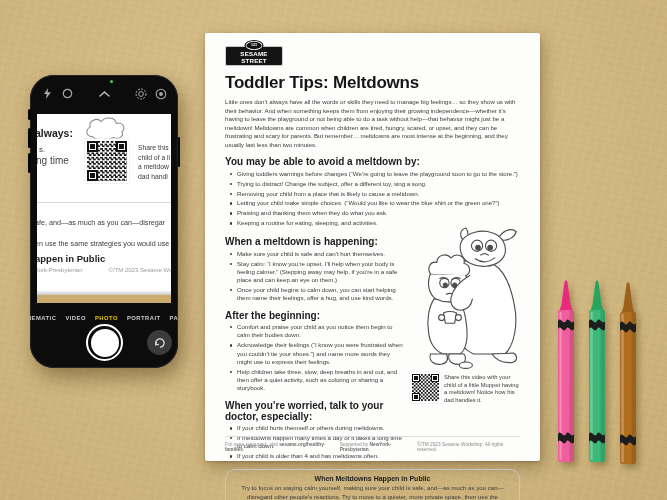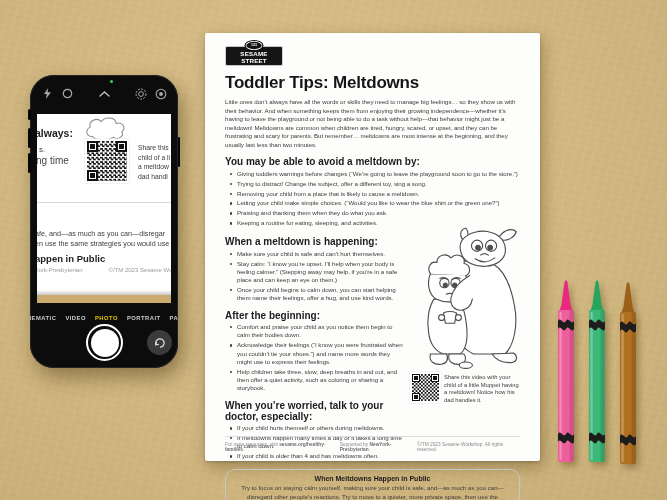--- a/index.html
+++ b/index.html
@@ -80,21 +80,21 @@
   .vf-frag2 { position:absolute; left:-1px; top:41px; font-size:10px; color:#444; }
   .qr.large { position:absolute; left:50px; top:27px; width:40px; height:40px;
     background-size:4.4px 4.4px; }
   .qr.large .eye { width:11px; height:11px; border-width:2.2px; }
   .vf-share { position:absolute; left:101px; top:29px; font-size:6.8px; line-height:1.42;
     color:#3c3c3c; white-space:nowrap; }
   .vf-divider { position:absolute; left:0; right:0; top:88px; height:.8px; background:#d9d9d9; }
   .vf-pubhead { position:absolute; left:-2px; top:99px; font-size:9.5px; font-weight:bold;
     color:#222; white-space:nowrap;margin-top:40px; }
   .vf-line { position:absolute; left:-2px; font-size:7.2px; color:#3c3c3c; white-space:nowrap; }
-  .vf-l1 { top:115px; } .vf-l2 { top:125px; }
+  .vf-l1 { top:104px; } .vf-l2 { top:125px; }
   .vf-foot { position:absolute; left:-2px; top:153px; font-size:6px; color:#9a9a9a;
     white-space:nowrap; }
   .vf-foot .gap { display:inline-block; width:26px; }
   .vf-shadow { position:absolute; left:0; right:0; top:176px; height:5px;
     background:linear-gradient(rgba(0,0,0,0), rgba(0,0,0,.22)); }
   .vf-table { position:absolute; left:0; right:0; bottom:0; height:8px; background:#ccab6e; }
   .modes { position:absolute; left:0; right:0; top:240px; display:flex; gap:9px;
     justify-content:center; white-space:nowrap; overflow:hidden; }
   .mode { font-size:5.8px; letter-spacing:.5px; color:#cfcfcf; font-weight:bold; }
   .mode.active { color:#e8c300; }

